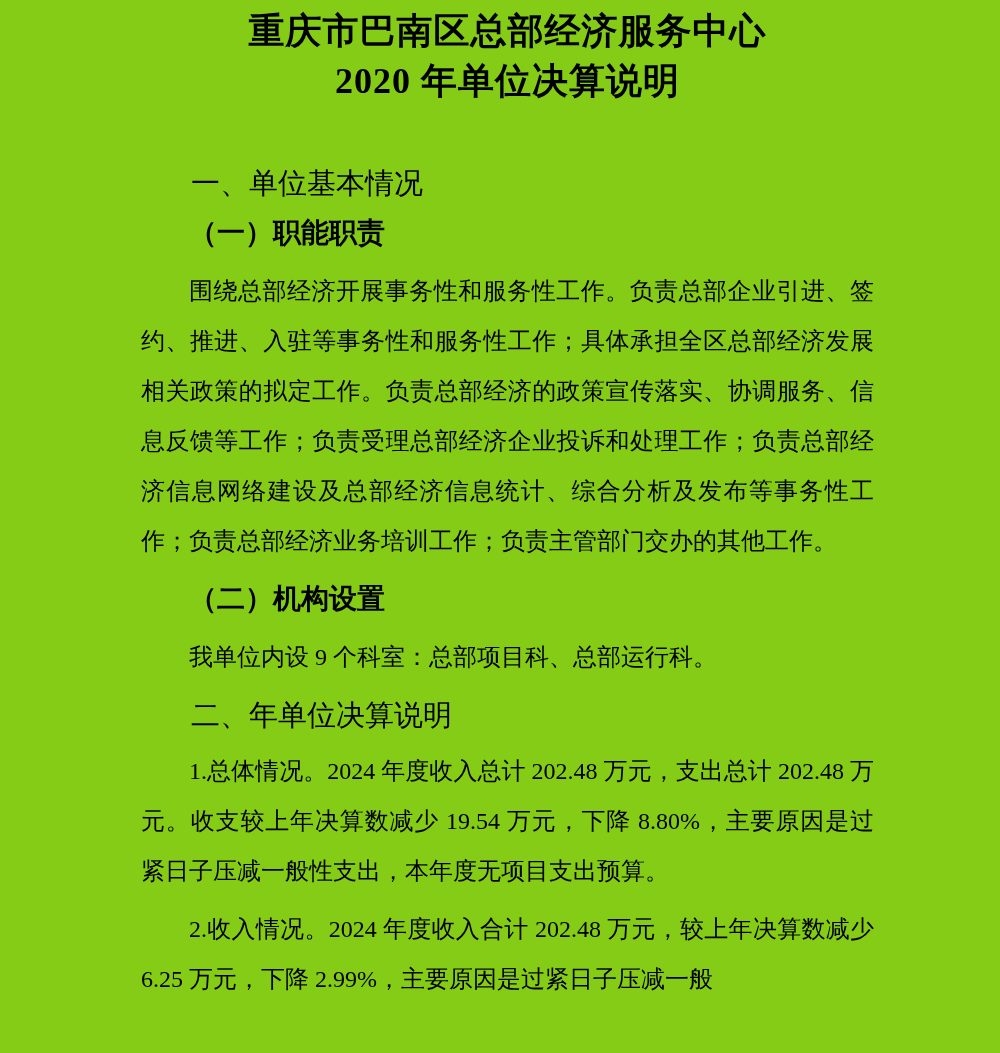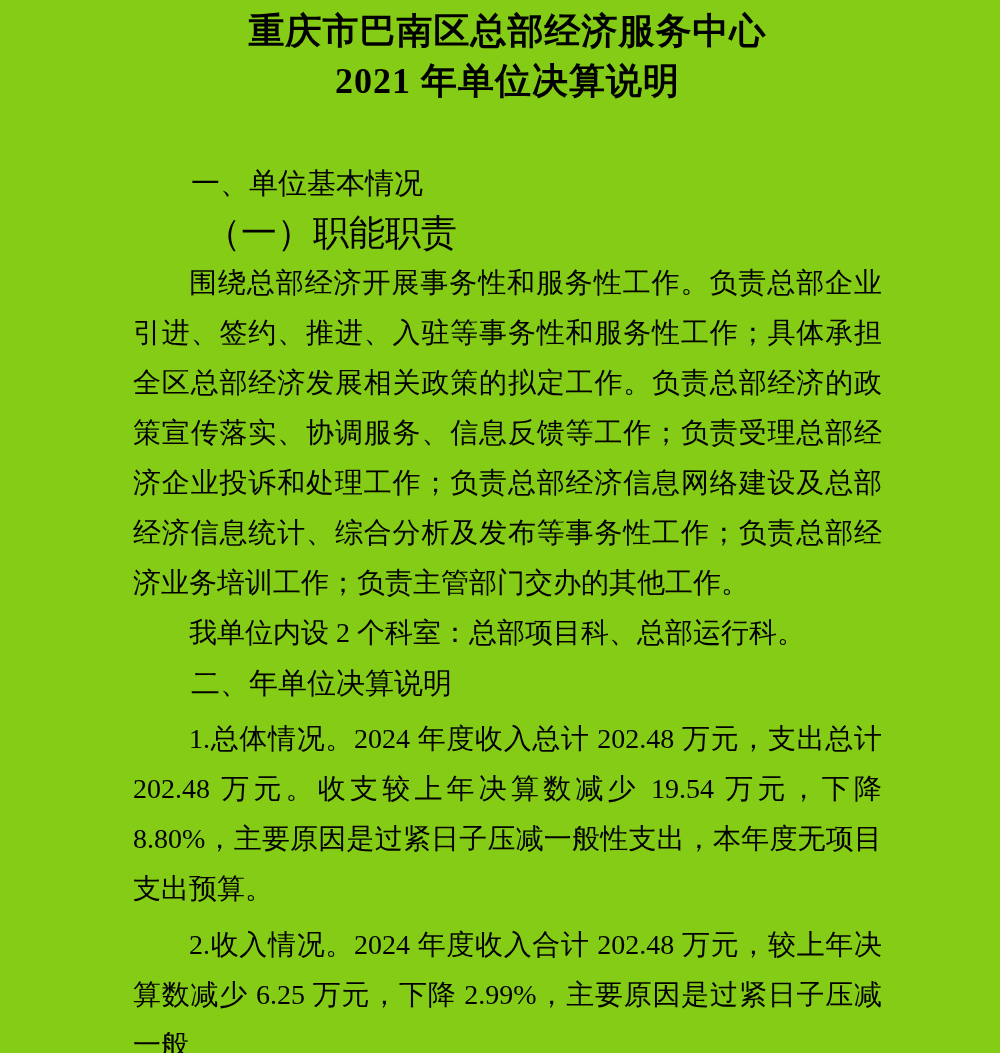--- a/index.html
+++ b/index.html
@@ -36,60 +36,61 @@
   .h-hei {
     font-family: "Liberation Sans", sans-serif;
     font-weight: 400;
     font-size: 29px;
     line-height: 50px;
     text-indent: 2em;
     margin: 0;
   }
   
   .h-kai {
-    font-weight: 400;
-    font-size: 36px;
+    font-weight: 700;
+    font-size: 28px;
     line-height: 50px;
     text-indent: 2em;
     margin: 0;
   }
   
   .para {
-    font-size: 28px;
+    font-size: 24px;
     line-height: 50px;
     text-indent: 2em;
     text-align: justify;
-    margin: 0;
+    margin: 8px;
   }
   .para .lead {
     font-weight: 400;
   }
   .para.numbered {
     margin-top: 6px;
   }
 </style>
 </head>
 <body>
 
 <div class="page">
   <div class="content">
 
     <h1 class="doc-title">
       <span class="t-line">重庆市巴南区总部经济服务中心</span>
-      <span class="t-line">2021 年单位决算说明</span>
+      <span class="t-line">2020 年单位决算说明</span>
     </h1>
 
     <h2 class="h-hei">一、单位基本情况</h2>
 
     <h3 class="h-kai">（一）职能职责</h3>
 
     <p class="para">围绕总部经济开展事务性和服务性工作。负责总部企业引进、签约、推进、入驻等事务性和服务性工作；具体承担全区总部经济发展相关政策的拟定工作。负责总部经济的政策宣传落实、协调服务、信息反馈等工作；负责受理总部经济企业投诉和处理工作；负责总部经济信息网络建设及总部经济信息统计、综合分析及发布等事务性工作；负责总部经济业务培训工作；负责主管部门交办的其他工作。</p>
 
+    <h3 class="h-kai">（二）机构设置</h3>
 
-    <p class="para">我单位内设 2 个科室：总部项目科、总部运行科。</p>
+    <p class="para">我单位内设 9 个科室：总部项目科、总部运行科。</p>
 
     <h2 class="h-hei">二、年单位决算说明</h2>
 
 
     <p class="para numbered"><span class="lead">1.总体情况。</span><span>2024 年度收入总计 202.48 万元，支出总计 202.48 万元。收支较上年决算数减少 19.54 万元，下降 8.80%，主要原因是过紧日子压减一般性支出，本年度无项目支出预算。</span></p>
 
     <p class="para numbered"><span class="lead">2.收入情况。</span><span>2024 年度收入合计 202.48 万元，较上年决算数减少 6.25 万元，下降 2.99%，主要原因是过紧日子压减一般</span></p>
 
   </div>
 </div>

